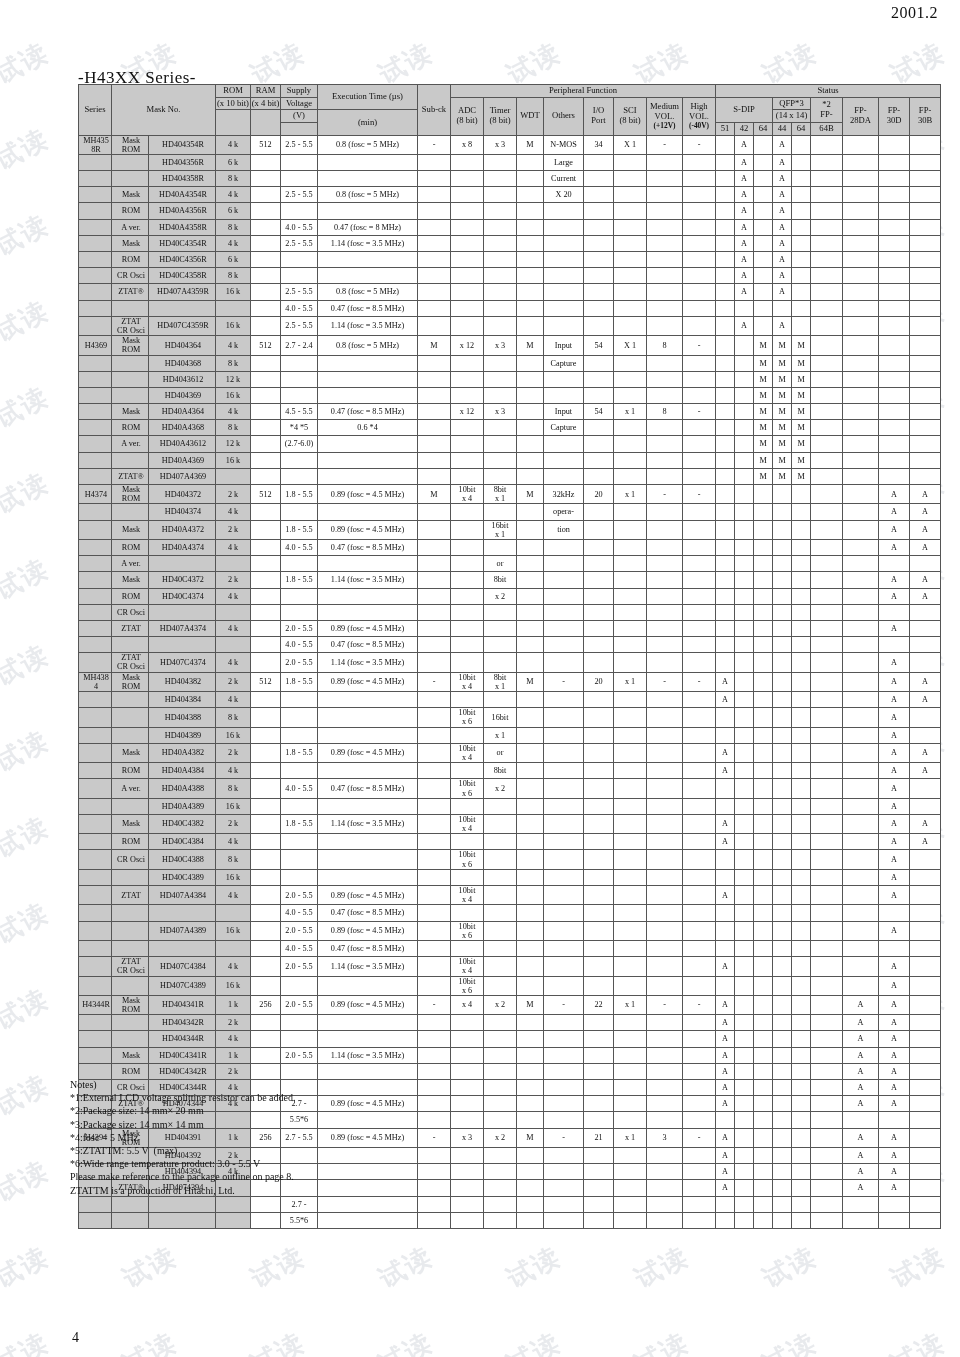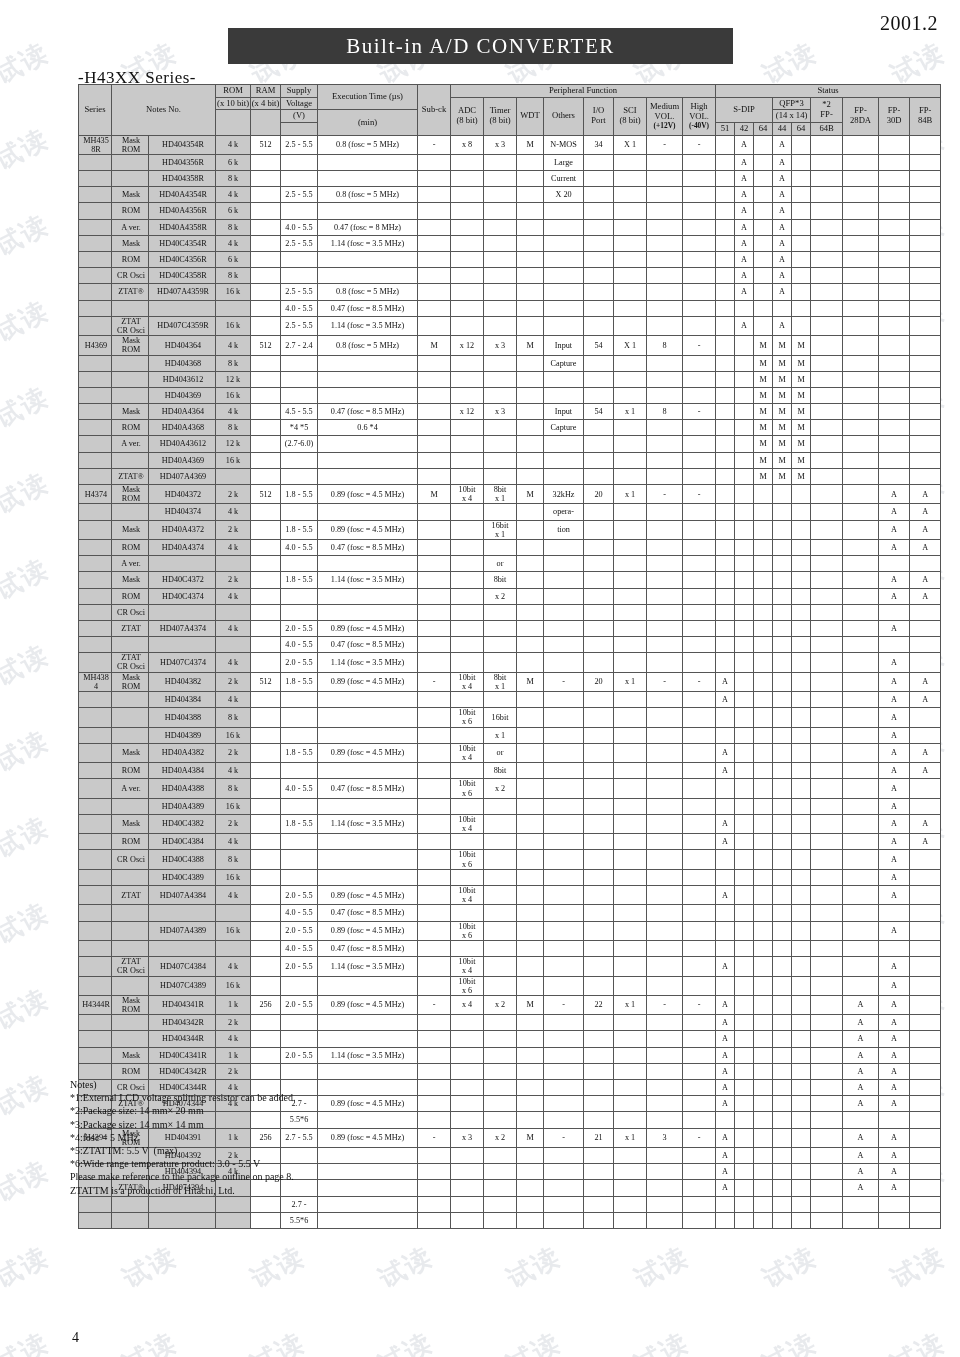--- a/index.html
+++ b/index.html
@@ -22,22 +22,22 @@
     font-size:26px;
     font-weight:700;
     color:rgba(150,160,175,0.22);
     transform:rotate(-28deg);
     white-space:nowrap;
     letter-spacing:2px;
   }
   
   #page{position:relative; z-index:2; width:960px; height:1357px;}
   #date{
-    position:absolute; right:22px; top:12px;
-    font-size:20px; letter-spacing:0.5px;
+    position:absolute; right:22px; top:4px;
+    font-size:16px; letter-spacing:0.5px;
   }
   #banner{
     position:absolute; left:228px; top:28px; width:505px; height:36px;
     background:#3a3a3a;
     color:#fff;
     display:flex; align-items:center; justify-content:center;
     font-size:21px; letter-spacing:1.5px;
   }
   #series-title{
     position:absolute; left:78px; top:68px;
@@ -228,21 +228,20 @@
     <div class="wm" style="left: 506px; top: 1336px;">试读</div>
     <div class="wm" style="left: 634px; top: 1336px;">试读</div>
     <div class="wm" style="left: 762px; top: 1336px;">试读</div>
     <div class="wm" style="left: 890px; top: 1336px;">试读</div>
   </div>
 
 <div id="page">
 
   <div id="date">2001.2</div>
 
-  <div id="banner">Built-in A/D CONVERTER</div>
 
   <div id="series-title">-H43XX Series-</div>
 
   <table id="grid">
     <colgroup>
       <col style="width:33px">
       <col style="width:37px">
       <col style="width:67px">
       <col style="width:35px">
       <col style="width:30px">
@@ -263,21 +262,21 @@
       <col style="width:19px">
       <col style="width:19px">
       <col style="width:32px">
       <col style="width:36px">
       <col style="width:31px">
       <col style="width:31px">
     </colgroup>
     <thead>
       <tr class="hdr-tall">
         <td rowspan="4">Series</td>
-        <td rowspan="4" colspan="2">Notes No.</td>
+        <td rowspan="4" colspan="2">Mask No.</td>
         <td>ROM</td>
         <td>RAM</td>
         <td>Supply</td>
         <td rowspan="2">Execution Time (µs)</td>
         <td rowspan="4">Sub-ck</td>
         <td colspan="8" class="vthick">Peripheral Function</td>
         <td colspan="9" class="vthick">Status</td>
       </tr>
       <tr class="hdr-tall">
         <td class="tiny">(x 10 bit)</td>
@@ -320,21 +319,21 @@
         <td rowspan="3">
           <div>FP-</div>
           <div>28DA</div>
         </td>
         <td rowspan="3">
           <div>FP-</div>
           <div>30D</div>
         </td>
         <td rowspan="3">
           <div>FP-</div>
-          <div>84B</div>
+          <div>30B</div>
         </td>
       </tr>
       <tr class="hdr-tall">
         <td rowspan="2"></td>
         <td rowspan="2"></td>
         <td>(V)</td>
         <td rowspan="2">(min)</td>
         <td colspan="2" class="tiny">(14 x 14)</td>
       </tr>
       <tr class="hdr-tall">

